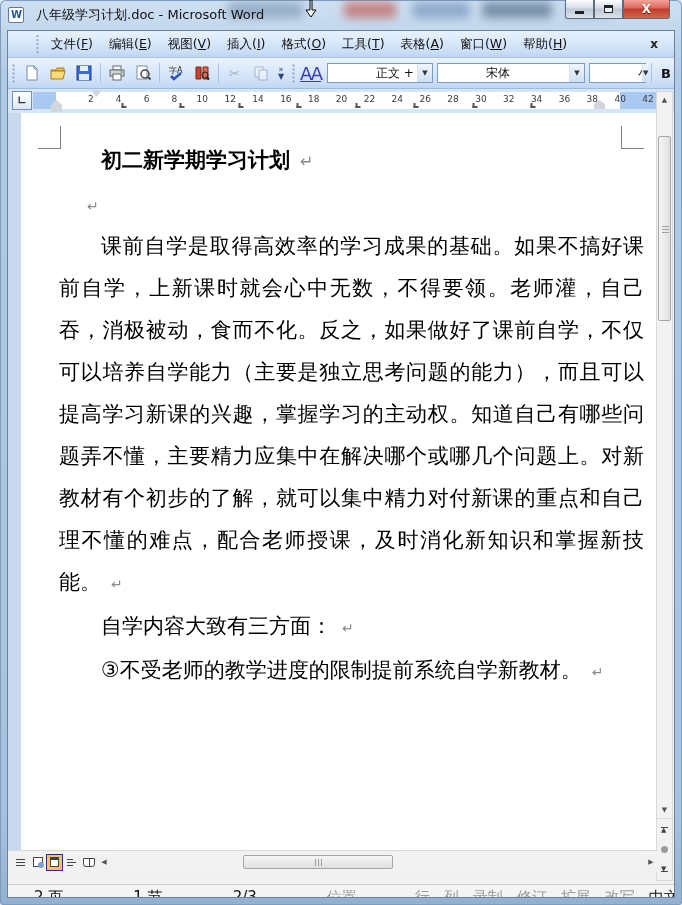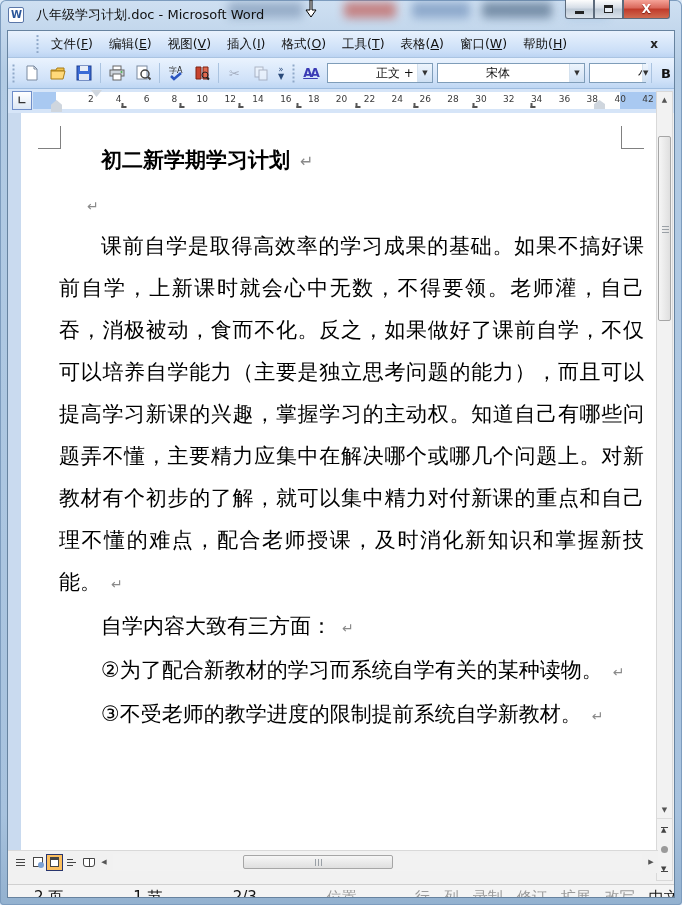--- a/index.html
+++ b/index.html
@@ -37,21 +37,21 @@
   .tb { display:flex; align-items:center; height:100%; }
   .tb-sep { width:1px; height:20px; background:#aac3e0; margin:0 3px; }
   .tbtn { width:24px; height:24px; margin:0 1px; display:flex; align-items:center; justify-content:center; border:1px solid transparent; border-radius:2px; }
   .tbtn.disabled { opacity:.4; }
   .tbtn svg { display:block; }
   .overflow { width:14px; height:26px; display:flex; flex-direction:column; align-items:center; justify-content:center; font-size:8px; color:#2a4a7a; line-height:7px; }
   .combo { height:20px; background:#fff; border:1px solid #7f9db9; display:flex; align-items:center; font-size:12px; color:#111; margin:16px 2px;padding-left:44px; }
   .combo .val { padding:0 4px; white-space:nowrap; overflow:hidden; flex:1; }
   .combo .drop { width:15px; height:100%; display:flex; align-items:center; justify-content:center; font-size:7px; color:#333; border-left:1px solid #d5e2ef; background:linear-gradient(180deg,#eef5fd,#cfe0f3); }
   .fmt-btn { font-size:13px; width:22px; height:22px; display:flex; align-items:center; justify-content:center; color:#111; }
-  .styles-icon { font-weight:bold; font-size:12px; color:#3b3bb5; text-decoration:underline; letter-spacing:-2px; padding-right:3px; }
+  .styles-icon { font-weight:normal; font-size:18px; color:#3b3bb5; text-decoration:underline; letter-spacing:-2px; padding-right:3px; }
 
   
   .ruler-row { position:relative; height:24px; background:#d6e5f8; }
   .tab-selector { position:absolute; left:4px; top:2px; width:20px; height:19px; border:1px solid #6f8ec9; background:linear-gradient(180deg,#ffffff,#dde8f5); display:flex; align-items:center; justify-content:center; font-size:11px; font-weight:bold; color:#333; }
   .ruler-band { position:absolute; left:25px; top:3px; width:623px; height:17px; background:#fff; }
   .ruler-blue { position:absolute; top:0; height:100%; background:#a9c9f1; }
   .rnum { position:absolute; top:2px; transform:translateX(-50%); font-size:9px; color:#3a3a3a; }
   .tabstop { position:absolute; bottom:1px; width:5px; height:5px; border-left:2px solid #555; border-bottom:2px solid #555; transform:translateX(-50%); }
   .marker { position:absolute; background:#eef2f6; }
   .m-firstline { left:58px; top:-2px; width:11px; height:7px; clip-path:polygon(0 0,100% 0,50% 100%); background:#cfd6de; border:0; }
@@ -293,21 +293,20 @@
 
     <div class="docarea">
       <div class="page">
         <span class="crop tl"></span>
         <span class="crop tr"></span>
         <div class="content bodytext">
           <p class="doc-title"><span>初二新学期学习计划</span><span class="cr">↵</span></p>
           <p class="p-empty"><span></span><span class="cr" style="margin-left:0;">↵</span></p>
           <p><span>课前自学是取得高效率的学习成果的基础。如果不搞好课前自学，上新课时就会心中无数，不得要领。老师灌，自己吞，消极被动，食而不化。反之，如果做好了课前自学，不仅可以培养自学能力（主要是独立思考问题的能力），而且可以提高学习新课的兴趣，掌握学习的主动权。知道自己有哪些问题弄不懂，主要精力应集中在解决哪个或哪几个问题上。对新教材有个初步的了解，就可以集中精力对付新课的重点和自己理不懂的难点，配合老师授课，及时消化新知识和掌握新技能。</span><span class="cr">↵</span></p>
           <p><span>自学内容大致有三方面：</span><span class="cr">↵</span></p>
-          <p><span>②为了配合新教材的学习而系统自学有关的某种读物。</span><span class="cr">↵</span></p>
           <p><span>③不受老师的教学进度的限制提前系统自学新教材。</span><span class="cr">↵</span></p>
 
         </div>
       </div>
     </div>
 
     <div class="vscroll">
       <div class="sbtn">▲</div>
       <div class="vtrack">
         <div class="vthumb"></div>

